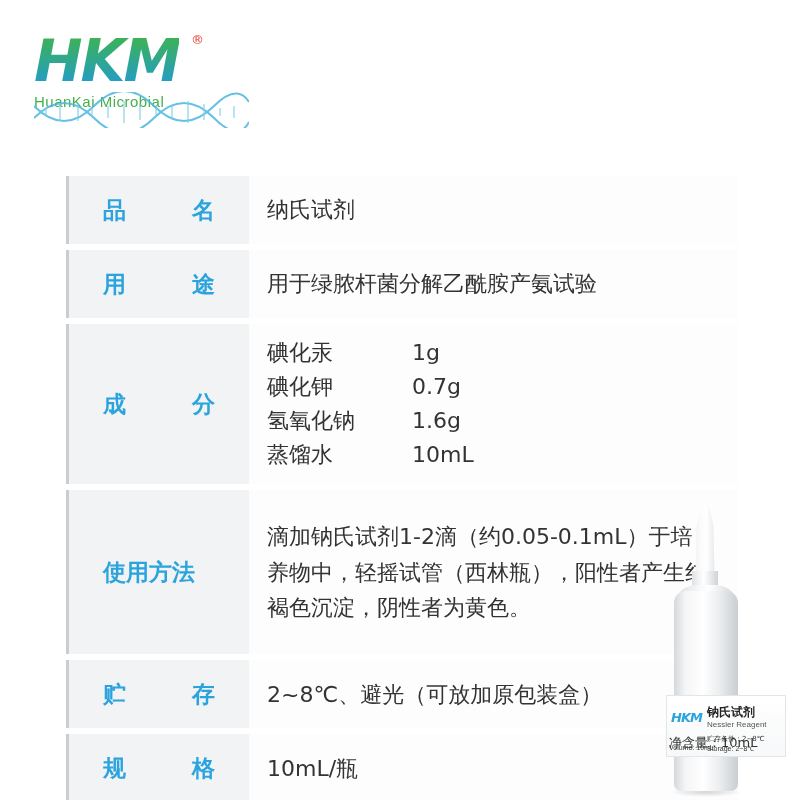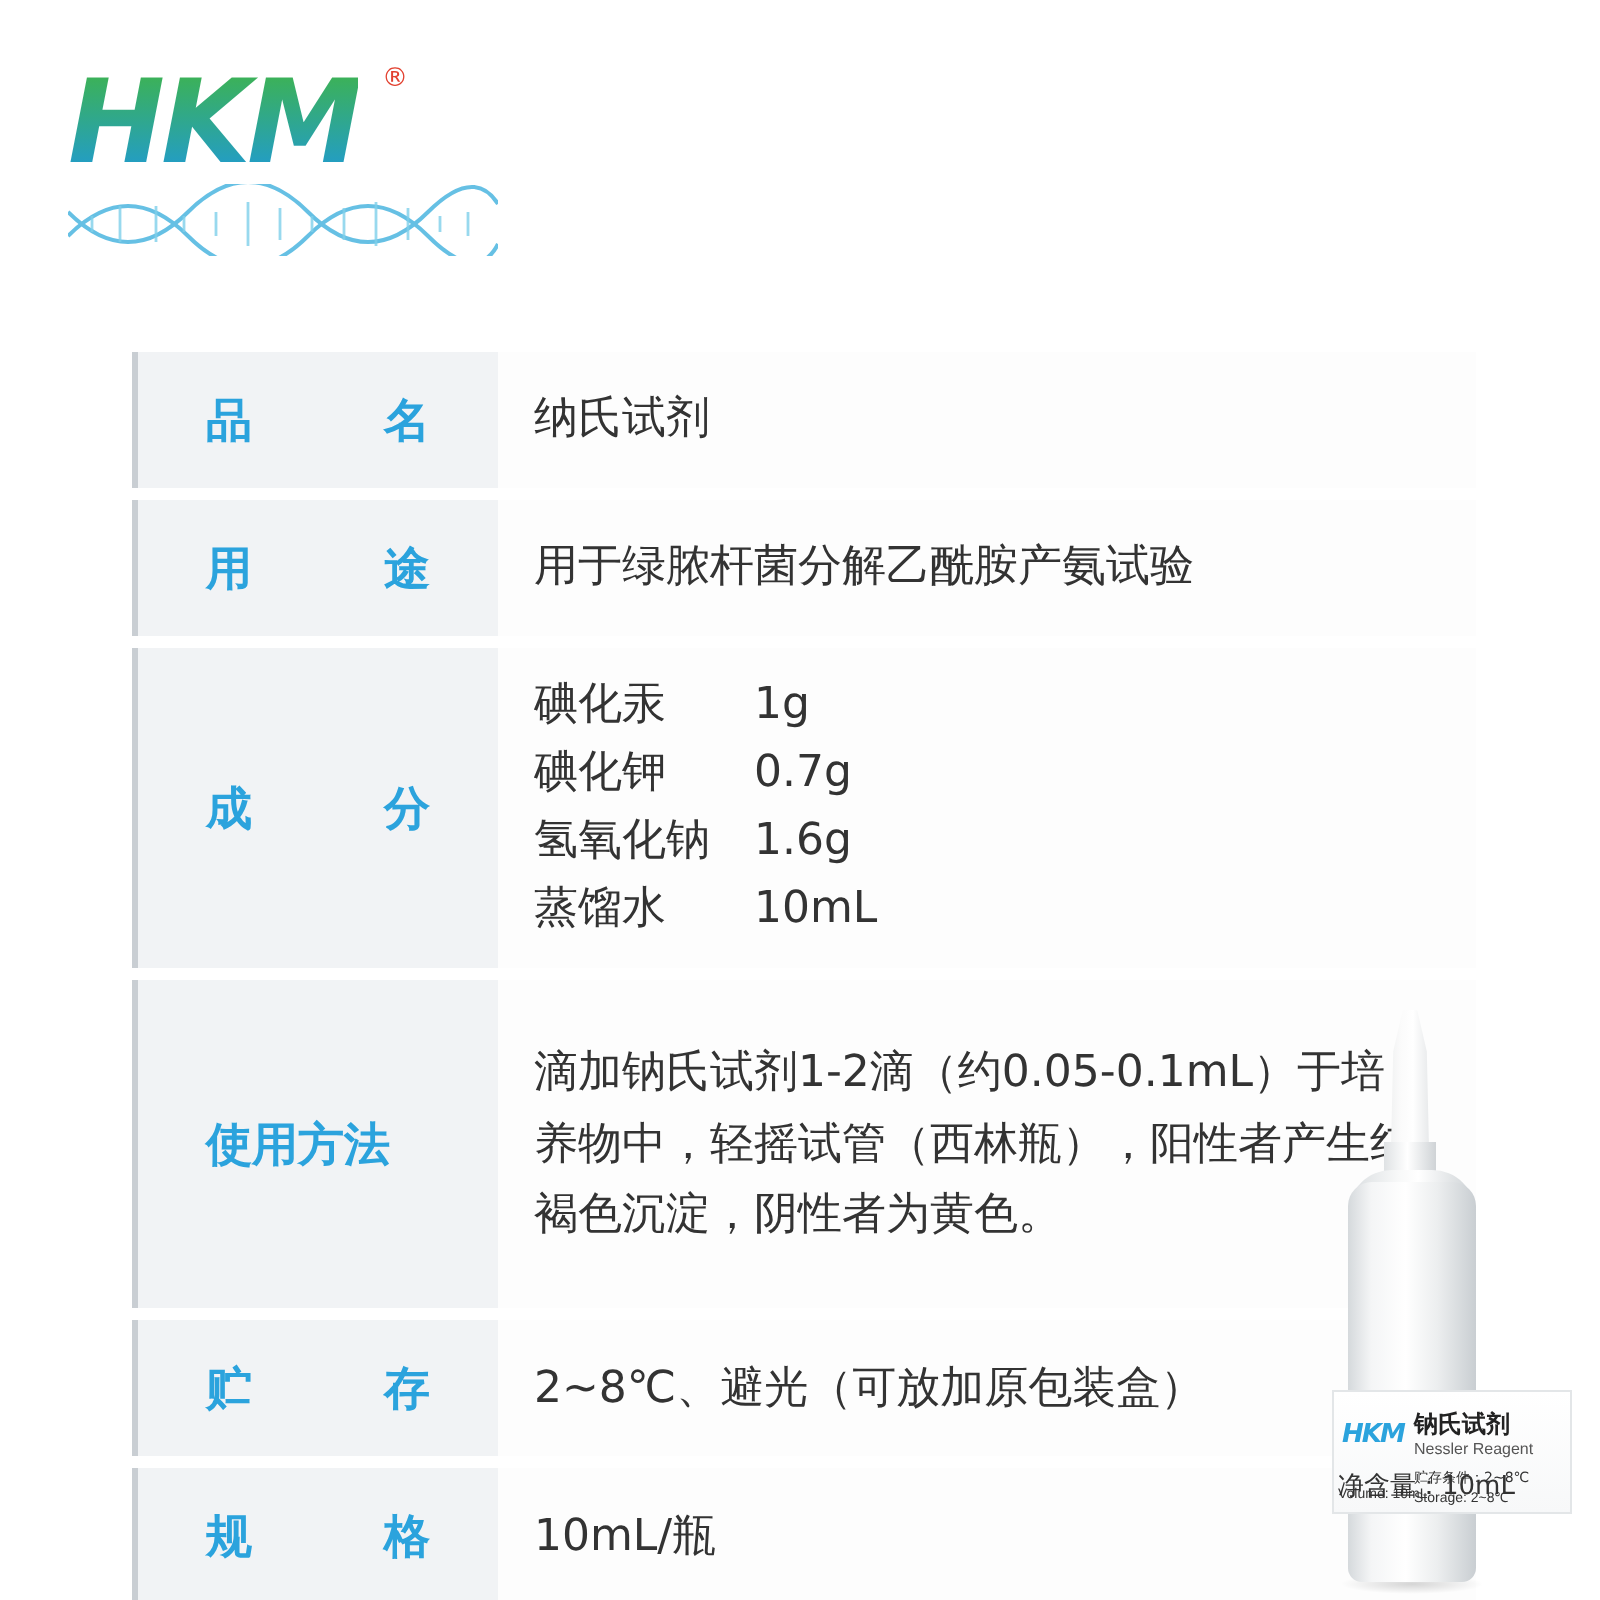--- a/index.html
+++ b/index.html
@@ -121,21 +121,21 @@
   .row-comp .label-cell,
   .row-comp .value-cell { height: 134px; }
   .row-method .label-cell,
   .row-method .value-cell { height: 140px; }
   .row-storage .label-cell,
   .row-storage .value-cell { height: 44px; }
   .row-spec .label-cell,
   .row-spec .value-cell { height: 44px; }
 
   .comp-list { padding: 0; margin: 0; list-style: none; }
-  .comp-row { display: flex; line-height: 1.55; }
+  .comp-row { display: flex; line-height: 1.55; gap: 35px; }
   .comp-name { width: 110px; }
   .comp-amt { }
 
   .method-text {
     padding-right: 28px;
     line-height: 1.62;
   }
 
   
   .bottle {
@@ -286,20 +286,21 @@
         <line x1="106" y1="12" x2="106" y2="28"></line>
         <line x1="122" y1="16" x2="122" y2="24"></line>
         <line x1="138" y1="12" x2="138" y2="28"></line>
         <line x1="154" y1="9" x2="154" y2="31"></line>
         <line x1="170" y1="12" x2="170" y2="28"></line>
         <line x1="186" y1="16" x2="186" y2="24"></line>
         <line x1="200" y1="14" x2="200" y2="26"></line>
       </g>
     </svg>
   </div>
+  <div class="logo-en">HuanKai Microbial</div>
 </div>
 
 <table class="spec-table">
   <tbody>
     <tr class="row-name">
       <td class="label-cell">
         <div class="label-inner">
           <span>品</span>
           <span>名</span>
         </div>

